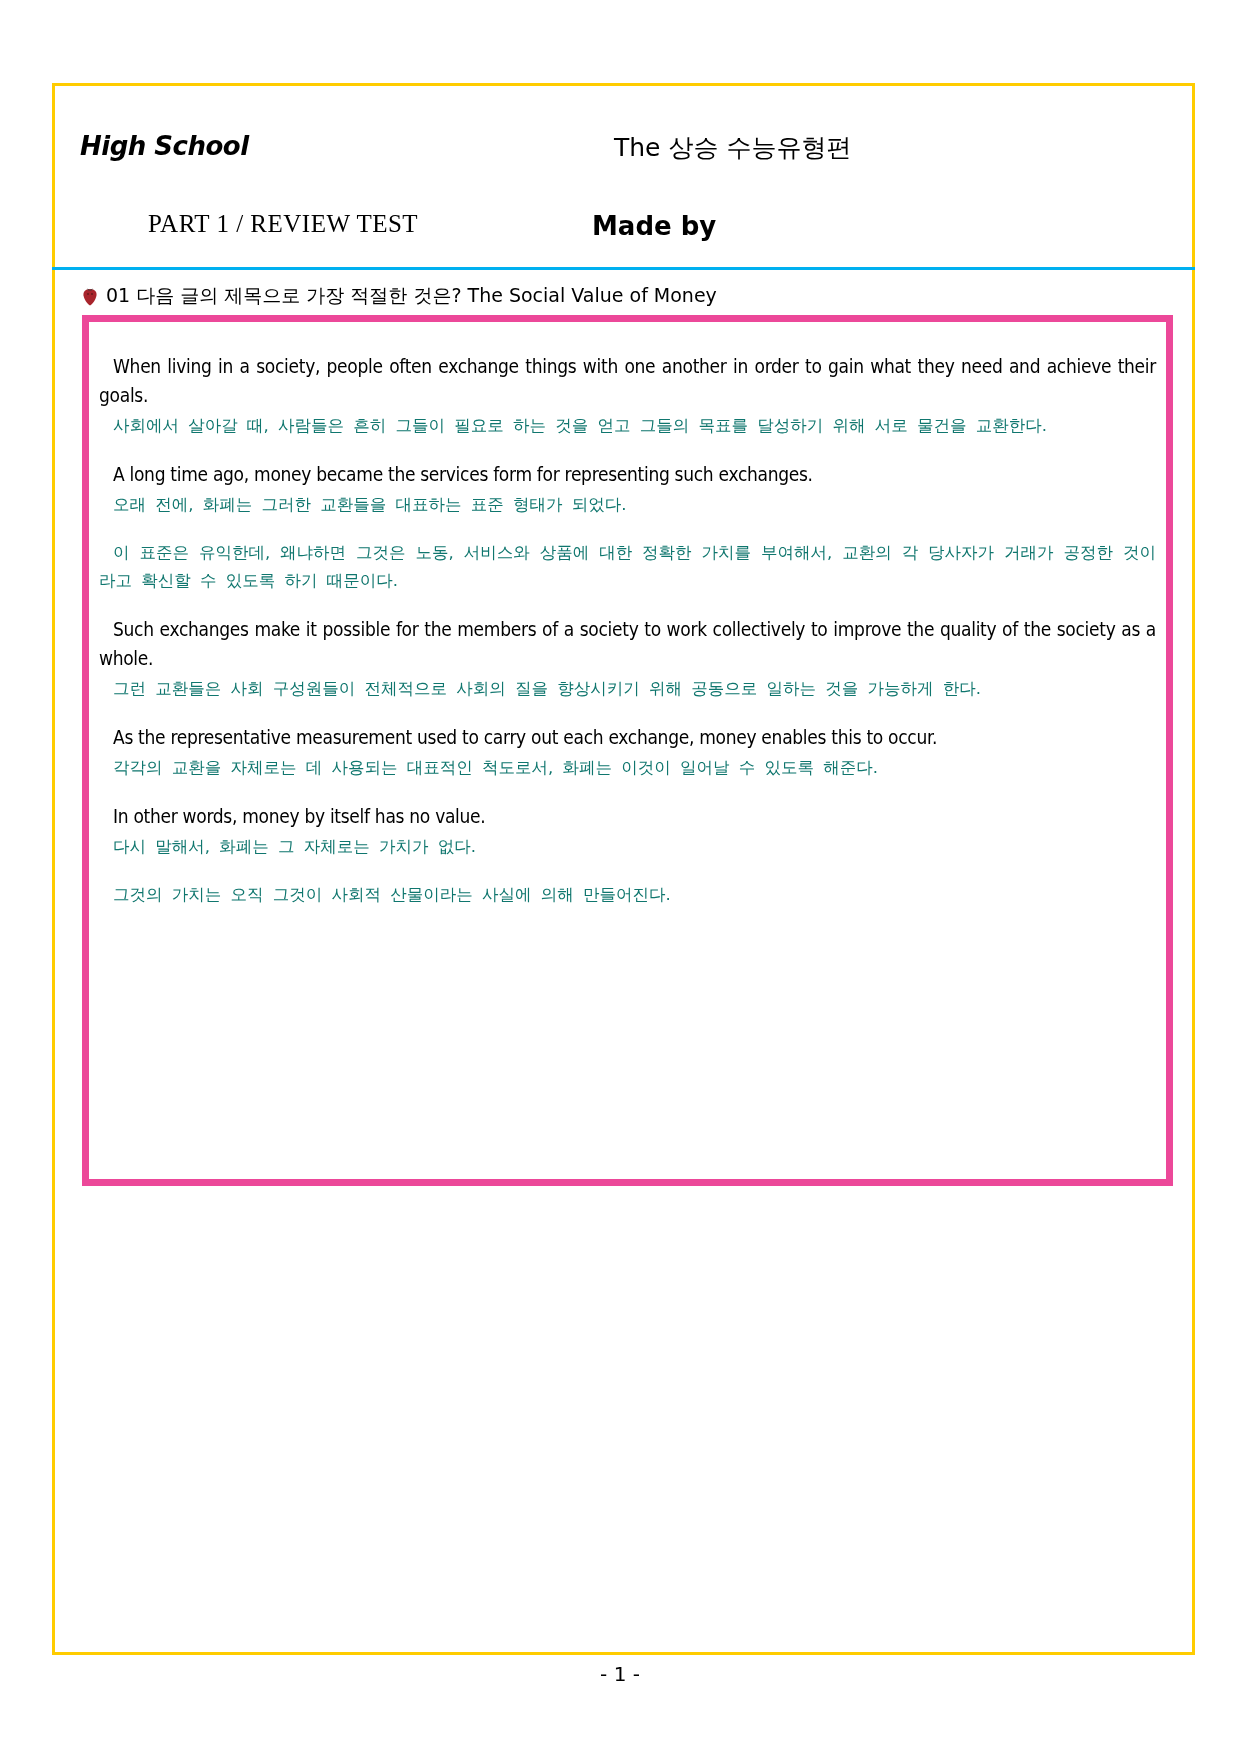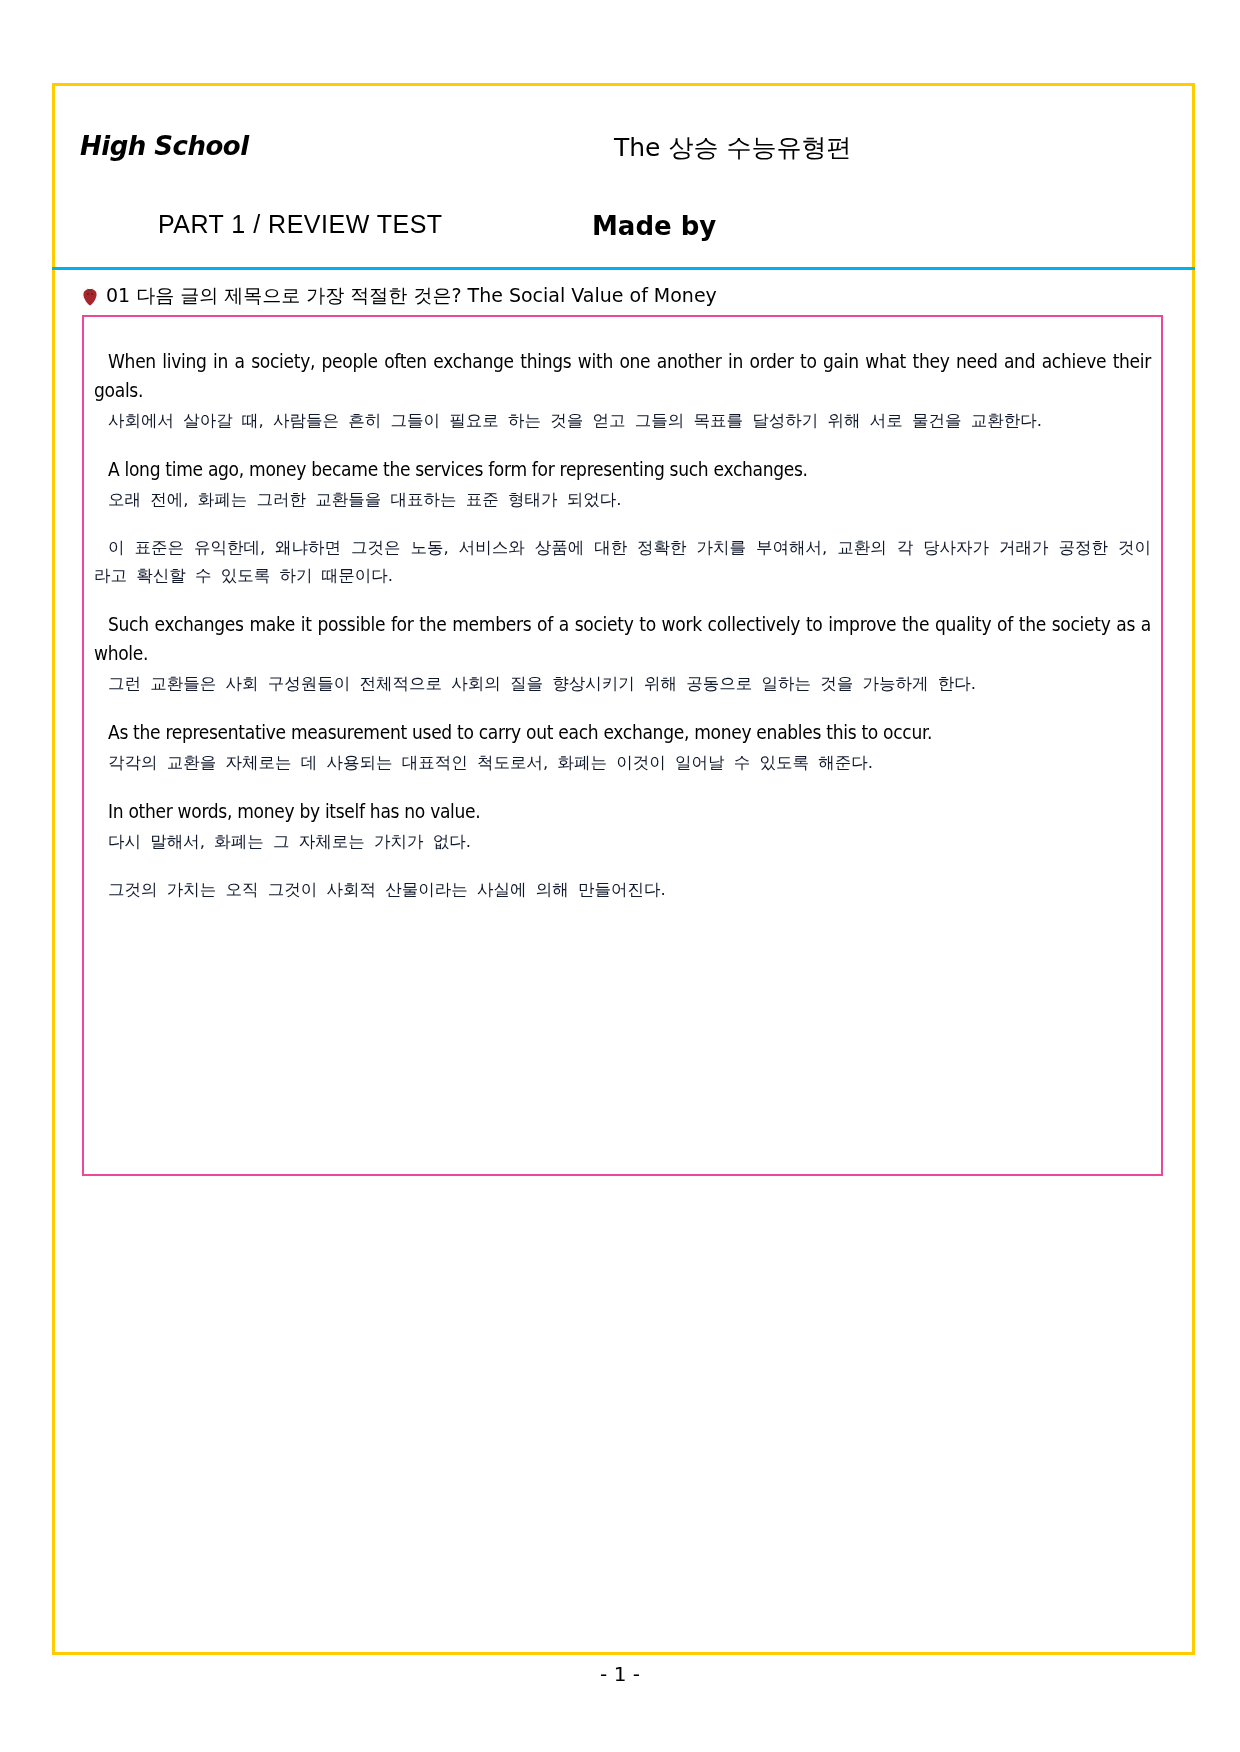--- a/index.html
+++ b/index.html
@@ -10,46 +10,46 @@
     }
     .header-title-left {
       position: absolute; left: 80px; top: 131px; font-size: 26px; font-weight: bold; letter-spacing: -0.5px;
       font-family: "DejaVu Sans", sans-serif;
       font-style: italic;
     }
     .header-title-right {
       position: absolute; left: 614px; top: 131px; font-size: 25px; font-family: "DejaVu Sans", sans-serif;
     }
     .header-part {
-      position: absolute; left: 158px; top: 210px; font-size: 25px; font-family: Liberation Sans, sans-serif; letter-spacing: 0.5px;
+      position: absolute; left: 148px; top: 210px; font-size: 25px; font-family: Liberation Serif, serif; letter-spacing: 0.5px;
     }
     .header-madeby {
       position: absolute; left: 592px; top: 211px; font-size: 26px; font-weight: bold; font-family: "DejaVu Sans", sans-serif;
     }
     .header-rule {
       position: absolute; left: 52px; top: 267px; width: 1143px; height: 3px; background: #00b0f0;
     }
     .question {
       position: absolute; left: 82px; top: 283px; font-size: 19px; display: flex; align-items: center; gap: 8px;
       font-family: "DejaVu Sans", sans-serif;
     }
     .strawberry-icon { width: 16px; height: 20px; display: inline-block; }
     .passage-box {
       position: absolute; left: 82px; top: 315px; width: 1077px; height: 857px;
-      border: 2px solid #ec4899; box-sizing: content-box;
+      border: 7px solid #ec4899; box-sizing: content-box;
     }
     .passage-inner { position: absolute; left: 10px; right: 10px; top: 30px; }
     .para { margin-bottom: 20px; }
     .en {
       font-family: "DejaVu Sans", sans-serif; font-size: 19px; line-height: 29px; text-align: justify;
       text-indent: 14px; letter-spacing: -0.3px; font-stretch: condensed;
     }
     .ko {
       font-family: "DejaVu Sans", sans-serif; font-size: 16.5px; line-height: 28px; text-align: justify;
-      text-indent: 14px; margin-top: 2px; word-spacing: 4px; color: #0f172a;
+      text-indent: 14px; margin-top: 2px; word-spacing: 4px; color: #0f766e;
     }
     .page-number {
       position: absolute; left: 0; width: 1240px; top: 1662px; text-align: center; font-size: 20px;
       font-family: "DejaVu Sans", sans-serif;
     }
   </style>
 </head>
 <body>
 
 <div class="page-frame"></div>

